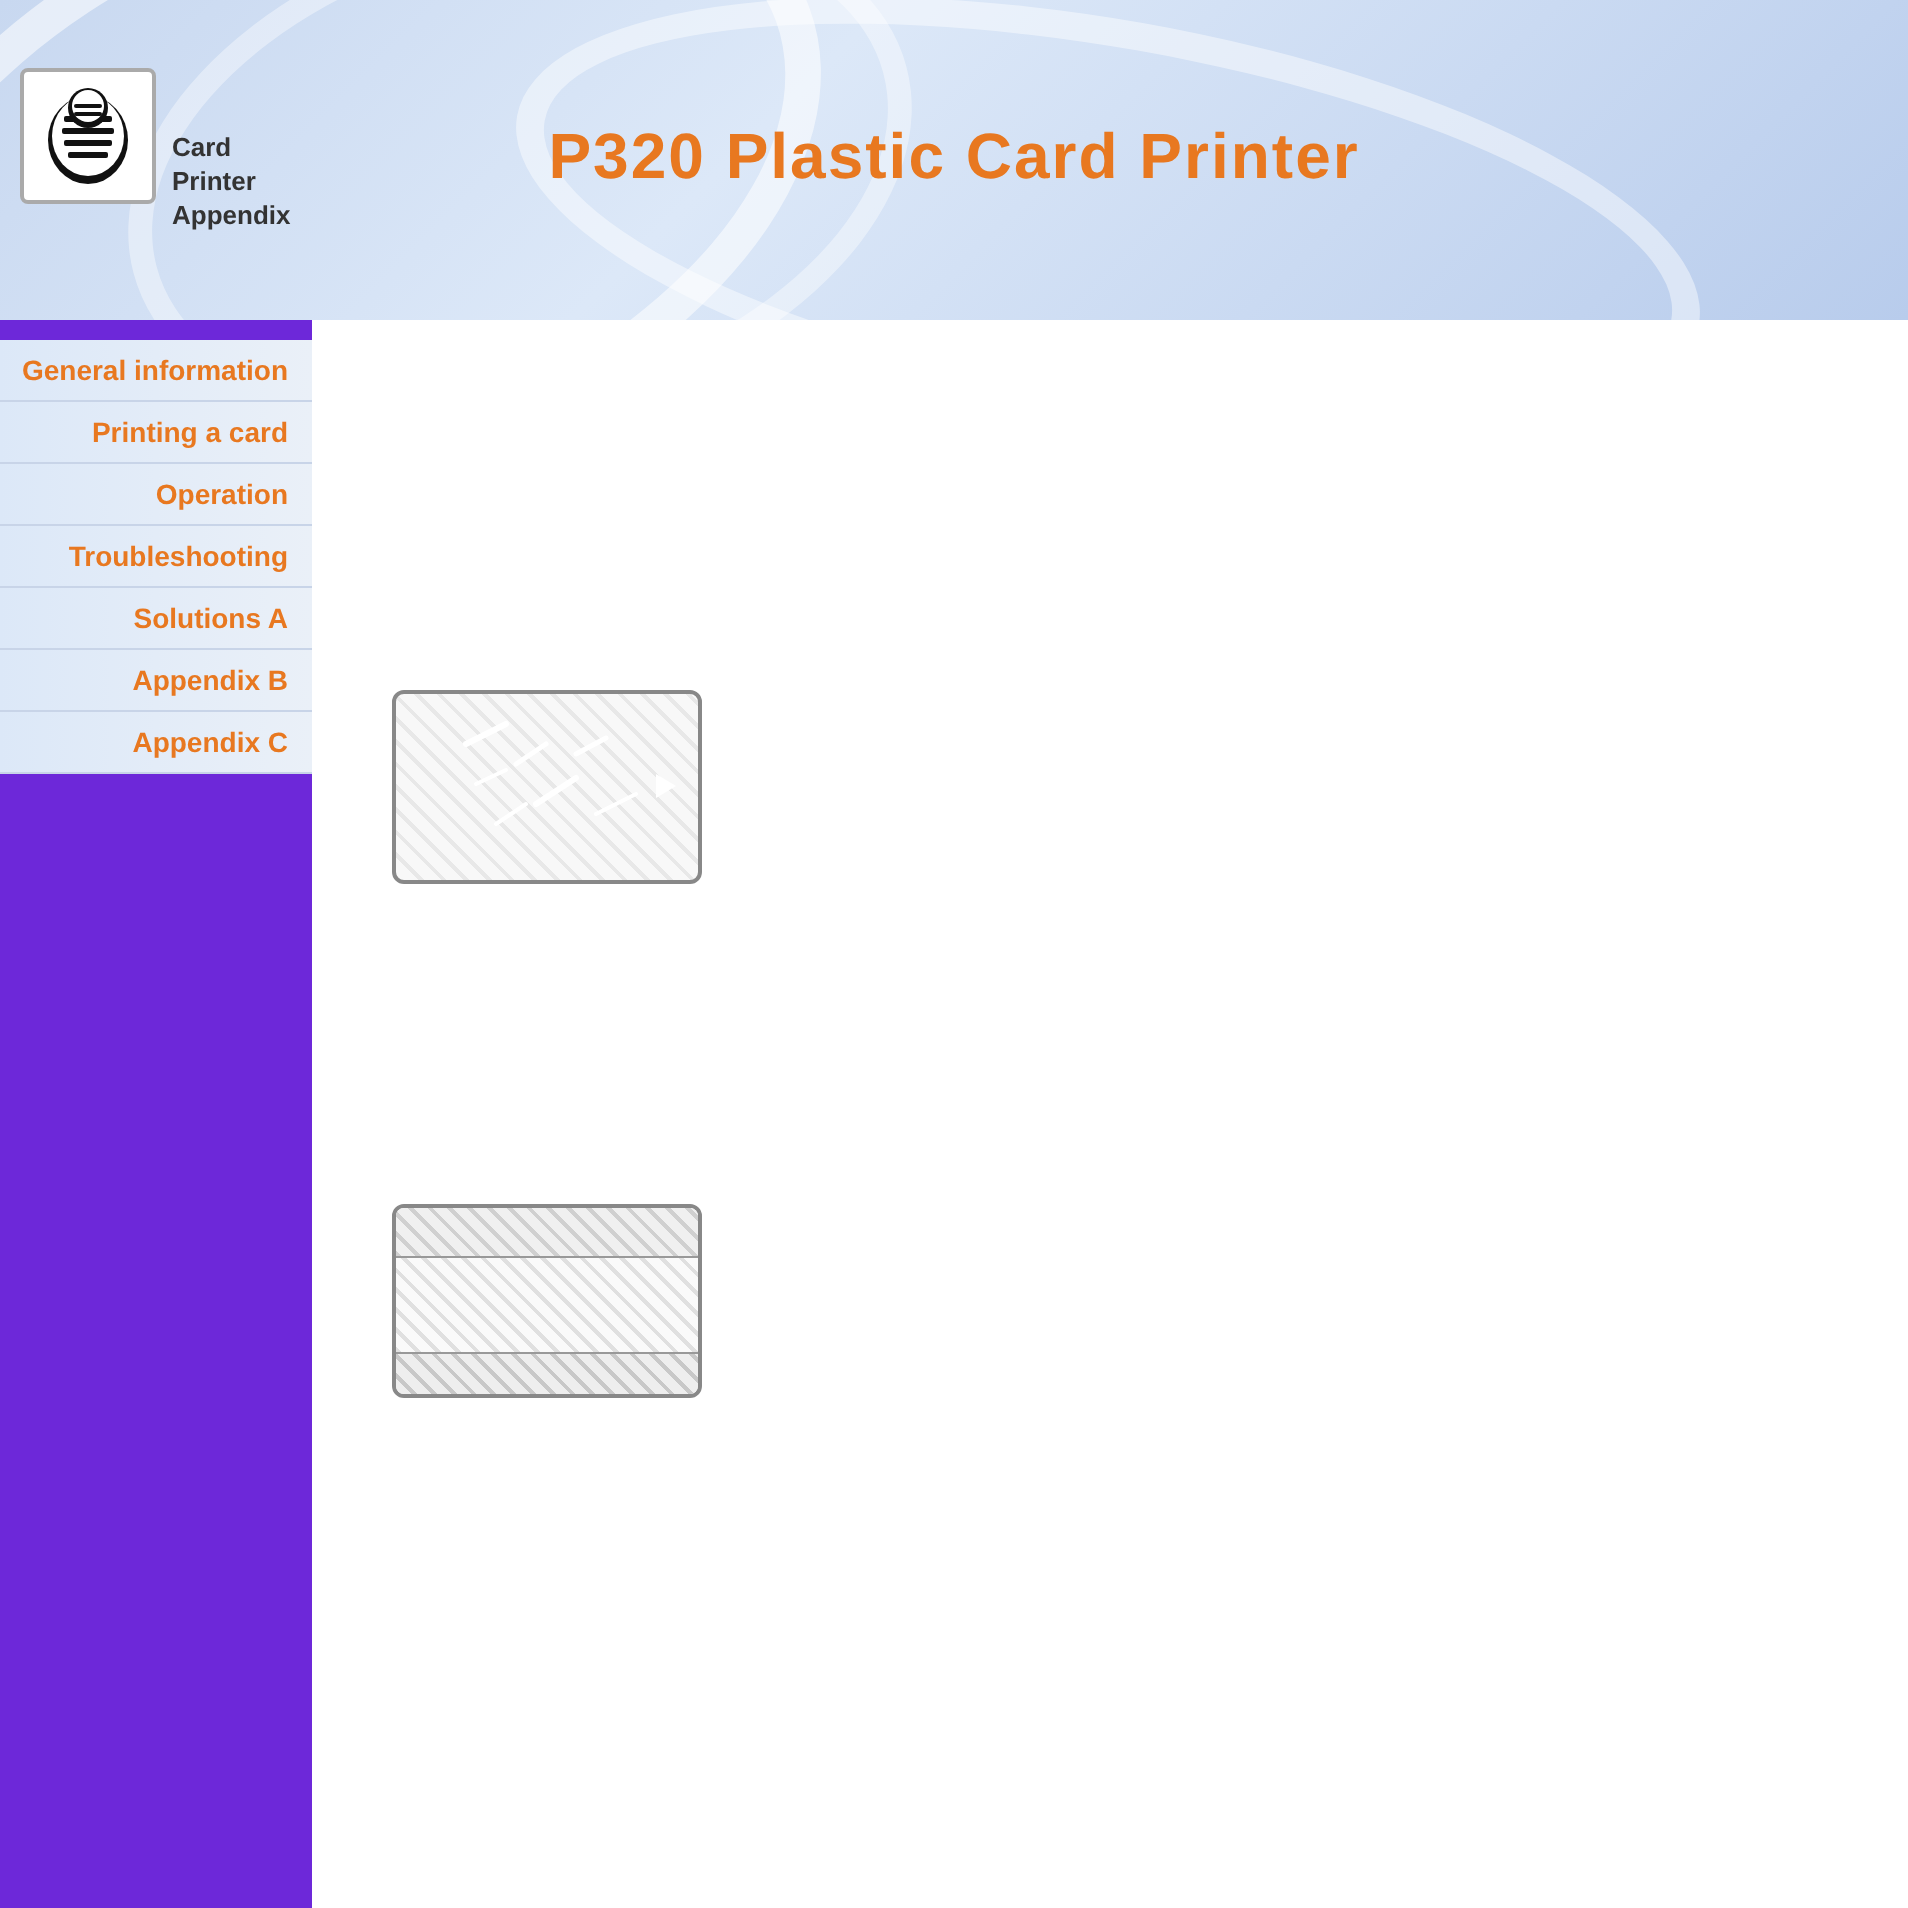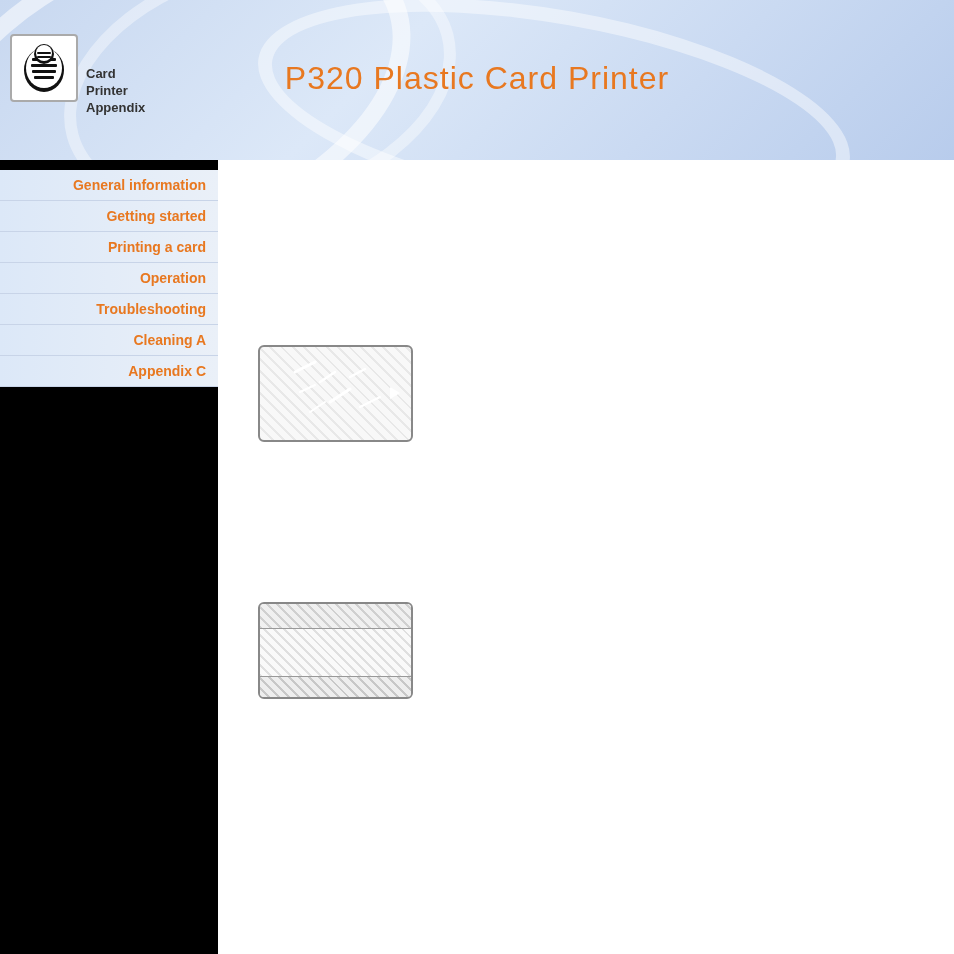--- a/index.html
+++ b/index.html
@@ -80,35 +80,35 @@
       margin-top: 46px;
     }
 
     .page-title {
       position: absolute;
       top: 60px;
       left: 0;
       right: 0;
       text-align: center;
       font-size: 32px;
-      font-weight: normal;
+      font-weight: bold;
       color: #e87820;
       letter-spacing: 1px;
     }
 
     
     .layout {
       display: flex;
       height: calc(954px - 160px);
     }
 
     
     .sidebar {
-      width: 218px;
-      background: #000000;
+      width: 156px;
+      background: #6d28d9;
       flex-shrink: 0;
       padding-top: 10px;
     }
     .sidebar-item {
       display: block;
       text-align: right;
       padding: 7px 12px 7px 0;
       color: #e87820;
       font-size: 14px;
       font-weight: 600;
@@ -222,25 +222,25 @@
       </div>
     </div>
 
     <div class="page-title">P320  Plastic Card Printer</div>
   </div>
 
   <div class="layout">
 
     <nav class="sidebar">
       <a class="sidebar-item" href="#">General information</a>
-      <a class="sidebar-item" href="#">Getting started</a>
       <a class="sidebar-item" href="#">Printing a card</a>
       <a class="sidebar-item" href="#">Operation</a>
       <a class="sidebar-item" href="#">Troubleshooting</a>
-      <a class="sidebar-item" href="#">Cleaning A</a>
+      <a class="sidebar-item" href="#">Solutions A</a>
+      <a class="sidebar-item" href="#">Appendix B</a>
       <a class="sidebar-item" href="#">Appendix C</a>
     </nav>
 
     <div class="main-content">
 
       <div style="margin-top: 165px; margin-left: 10px;">
         <div class="card-img-1">
 
           <svg width="151" height="93" viewBox="0 0 151 93" style="position:absolute;top:0;left:0;">
 

